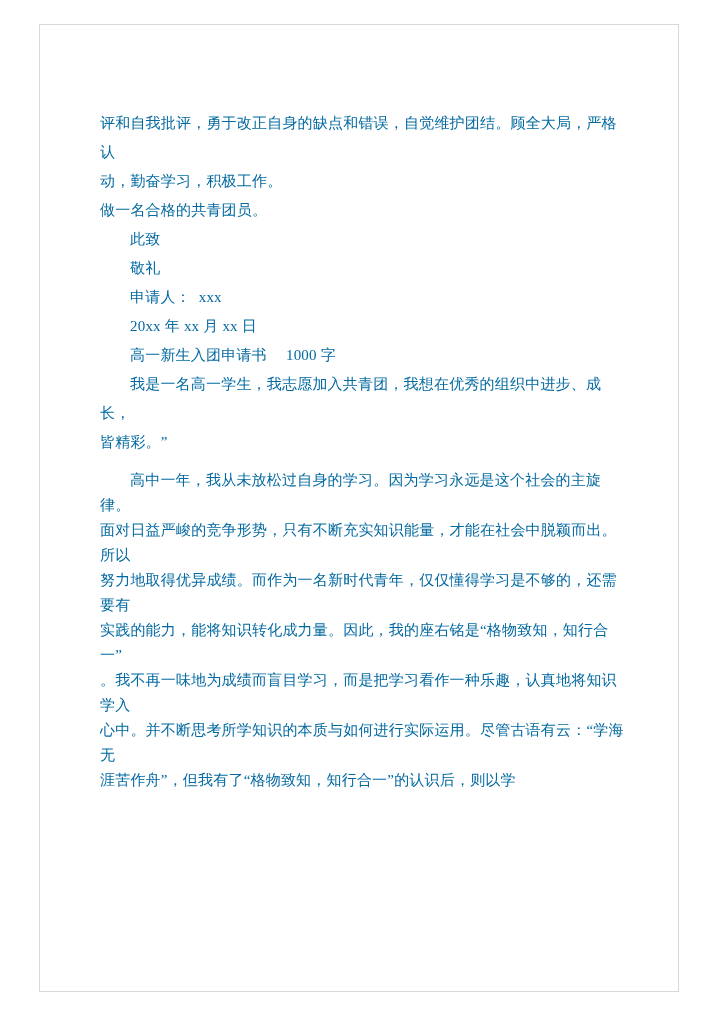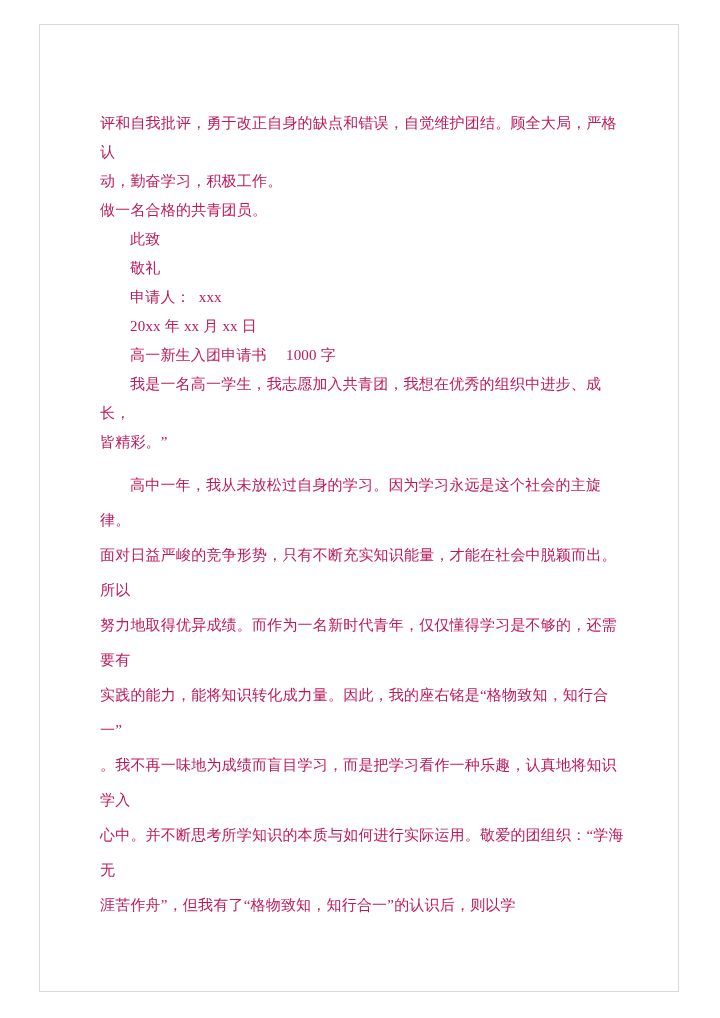--- a/index.html
+++ b/index.html
@@ -34,36 +34,36 @@
   .line {
     white-space: pre-wrap;
     letter-spacing: 0.2px;
   }
   .line.indent { text-indent: 2em; }
 </style>
 </head>
 <body>
 
 <div class="sheet">
-  <div class="doc-body" style="color: #be185d;">
+  <div class="doc-body" style="color: #0369a1;">
       <div class="block" style="line-height: 29px;">
         <div class="line">评和自我批评，勇于改正自身的缺点和错误，自觉维护团结。顾全大局，严格认</div>
         <div class="line">动，勤奋学习，积极工作。</div>
         <div class="line">做一名合格的共青团员。</div>
         <div class="line indent">此致</div>
         <div class="line indent">敬礼</div>
         <div class="line indent">申请人：  xxx</div>
         <div class="line indent">20xx 年 xx 月 xx 日</div>
         <div class="line indent">高一新生入团申请书　 1000 字</div>
         <div class="line indent">我是一名高一学生，我志愿加入共青团，我想在优秀的组织中进步、成长，</div>
         <div class="line">皆精彩。”</div>
       </div>
-      <div class="block" style="line-height: 35px;">
+      <div class="block" style="line-height: 25px;">
         <div class="line indent">高中一年，我从未放松过自身的学习。因为学习永远是这个社会的主旋律。</div>
         <div class="line">面对日益严峻的竞争形势，只有不断充实知识能量，才能在社会中脱颖而出。所以</div>
         <div class="line">努力地取得优异成绩。而作为一名新时代青年，仅仅懂得学习是不够的，还需要有</div>
         <div class="line">实践的能力，能将知识转化成力量。因此，我的座右铭是“格物致知，知行合一”</div>
         <div class="line">。我不再一味地为成绩而盲目学习，而是把学习看作一种乐趣，认真地将知识学入</div>
-        <div class="line">心中。并不断思考所学知识的本质与如何进行实际运用。敬爱的团组织：“学海无</div>
+        <div class="line">心中。并不断思考所学知识的本质与如何进行实际运用。尽管古语有云：“学海无</div>
         <div class="line">涯苦作舟”，但我有了“格物致知，知行合一”的认识后，则以学</div>
       </div>
     </div>
 </div>
 
 </body></html>

